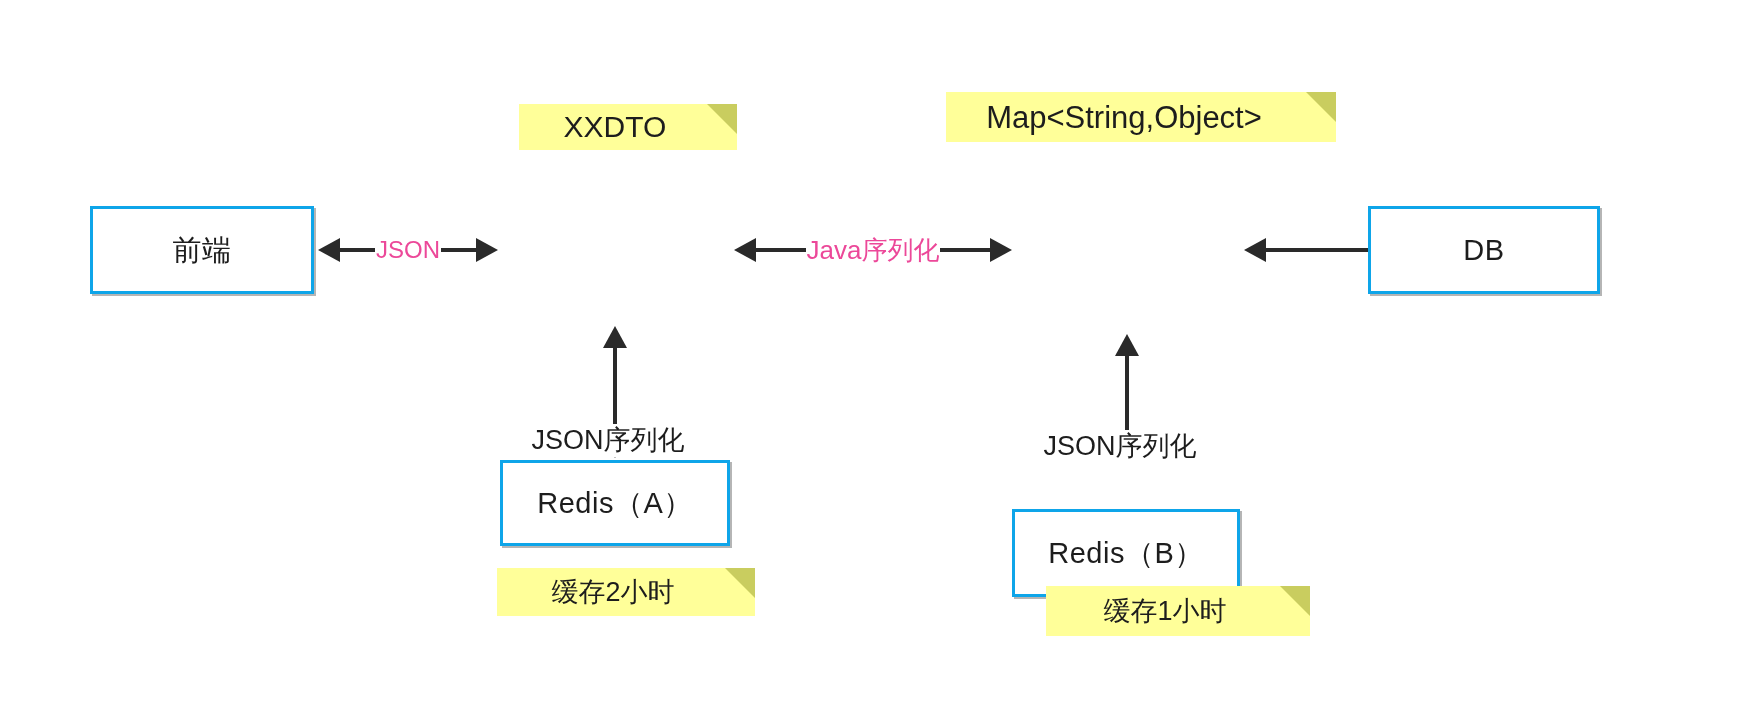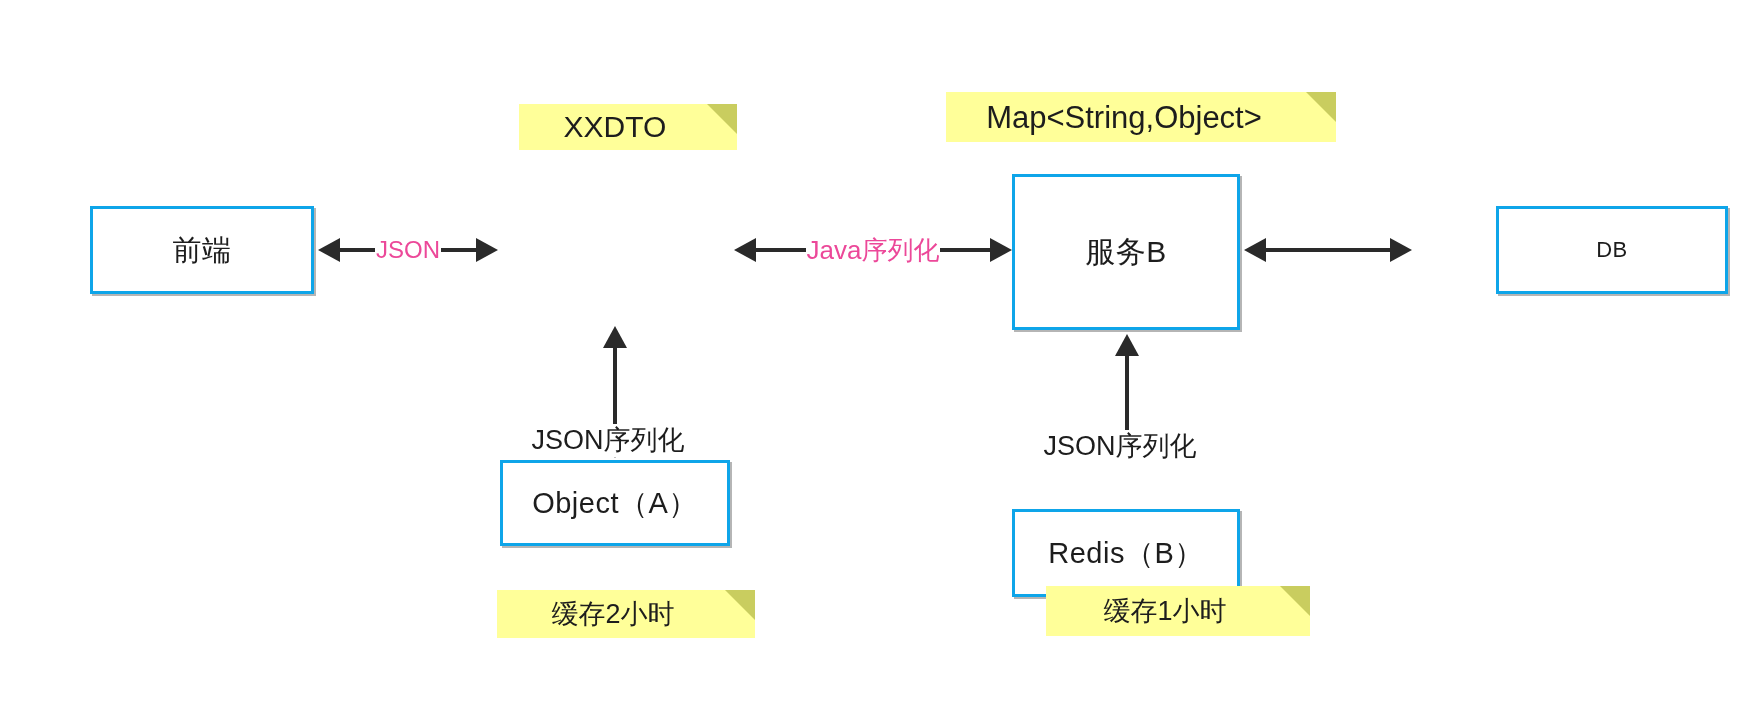--- a/index.html
+++ b/index.html
@@ -172,57 +172,54 @@
 
 
   <div class="harrow" style="left:734px; top:237px; width:278px; font-size:26px;">
     <span class="head-l"></span>
     <span class="shaft"></span>
     <span class="hlabel">Java序列化</span>
     <span class="shaft"></span>
     <span class="head-r"></span>
   </div>
 
-  <div class="node" style="left:1012px; top:174px; width:228px; height:156px; font-size:30px;">
-    <span class="node-label">服务B</span>
-  </div>
 
   <div class="harrow" style="left:1244px; top:237px; width:168px;">
     <span class="head-l"></span>
     <span class="shaft"></span>
     <span class="head-r"></span>
   </div>
 
-  <div class="node" style="left:1496px; top:206px; width:232px; height:88px; font-size:22px;">
+  <div class="node" style="left:1368px; top:206px; width:232px; height:88px; font-size:29px;">
     <span class="node-label">DB</span>
   </div>
 
   <div class="varrow" style="left:602px; top:326px; height:132px;">
     <span class="head-u"></span>
     <span class="vshaft"></span>
     <span class="head-d"></span>
   </div>
   <div class="vlabel" style="left:468px; top:376px; width:272px; font-size:27px;">JSON序列化</div>
 
   <div class="varrow" style="left:1114px; top:334px; height:128px;">
     <span class="head-u"></span>
     <span class="vshaft"></span>
     <span class="head-d"></span>
   </div>
   <div class="vlabel" style="left:980px; top:382px; width:272px; font-size:27px;">JSON序列化</div>
 
   <div class="node" style="left:500px; top:460px; width:230px; height:86px; font-size:29px;">
-    <span class="node-label">Object（A）</span>
+    <span class="node-label">Redis（A）</span>
   </div>
 
   <div class="node" style="left:1012px; top:464px; width:228px; height:88px; font-size:29px;margin-top:45px;">
     <span class="node-label">Redis（B）</span>
   </div>
 
-  <div class="note" style="left:497px; top:590px; width:258px; height:48px; font-size:27px;">
+  <div class="note" style="left:497px; top:568px; width:258px; height:48px; font-size:27px;">
     <span class="note-fold"></span>
     <span class="note-text">缓存2小时</span>
   </div>
 
   <div class="note" style="left:1010px; top:586px; width:264px; height:50px; font-size:27px;margin-left:36px;">
     <span class="note-fold"></span>
     <span class="note-text">缓存1小时</span>
   </div>
 
 </div>

